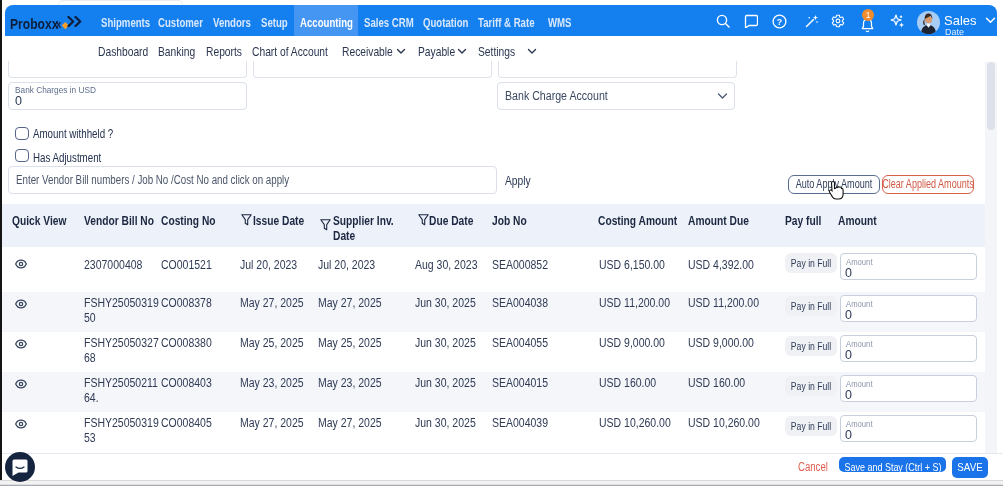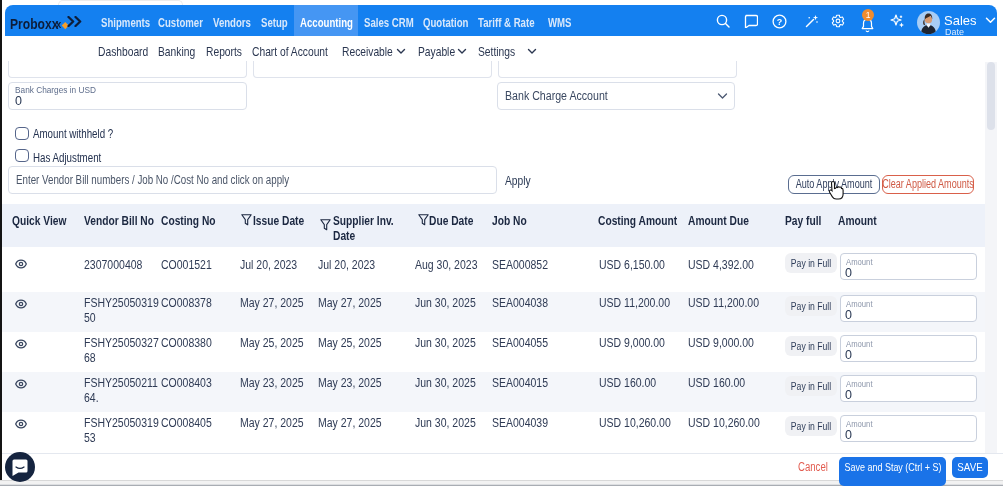--- a/index.html
+++ b/index.html
@@ -273,21 +273,21 @@
       <i>Pay in Full</i>
     </div>
     <div class="amtbox" style="top:415px;">
       <span class="l">Amount</span>
       <span class="v">0</span>
     </div>
   </div>
 
 <div class="abs" style="left:2px;top:453px;width:1001px;height:27px;background:#fff;border-top:1px solid #e4e8ef;"></div>
 <span class="abs" style="left:798px;top:460px;font-size:12px;color:#e25c50;display:inline-block;transform:scaleX(0.8);transform-origin:0 50%;">Cancel</span>
-<div class="btn-blue" style="left:839px;top:457px;width:107px;height:29px;line-height:21px;">
+<div class="btn-blue" style="left:839px;top:457px;width:107px;height:15px;line-height:21px;">
     <i>Save and Stay (Ctrl + S)</i>
   </div>
 <div class="btn-blue" style="left:952px;top:457px;width:36px;height:21px;line-height:21px;">
     <i style="transform:translateX(-50%) scaleX(0.85);">SAVE</i>
   </div>
 
 <svg class="abs" style="left:828px;top:180px;" width="17" height="21" viewBox="0 0 17 21">
     <path d="M5 1.5 c0.9 0 1.5 0.6 1.5 1.5 v5.5 l1 -0.2 c0.3 -0.9 1.3 -1.2 2 -0.8 c0.3 -0.7 1.5 -0.8 2.1 -0.3 c0.8 -0.4 1.9 0.2 1.9 1.2 c0.9 0 1.6 0.6 1.6 1.6 v4 c0 2.8 -1.8 5 -4.6 5 h-2.4 c-1.6 0 -2.9 -0.8 -3.7 -2.1 L1.6 12.2 c-0.5 -0.8 -0.1 -1.8 0.8 -2.1 c0.6 -0.2 1.2 0 1.6 0.5 l-0.5 -7.6 c0 -0.9 0.6 -1.5 1.5 -1.5 z" fill="#fff" stroke="#111" stroke-width="1.1"></path>
   </svg>
 

